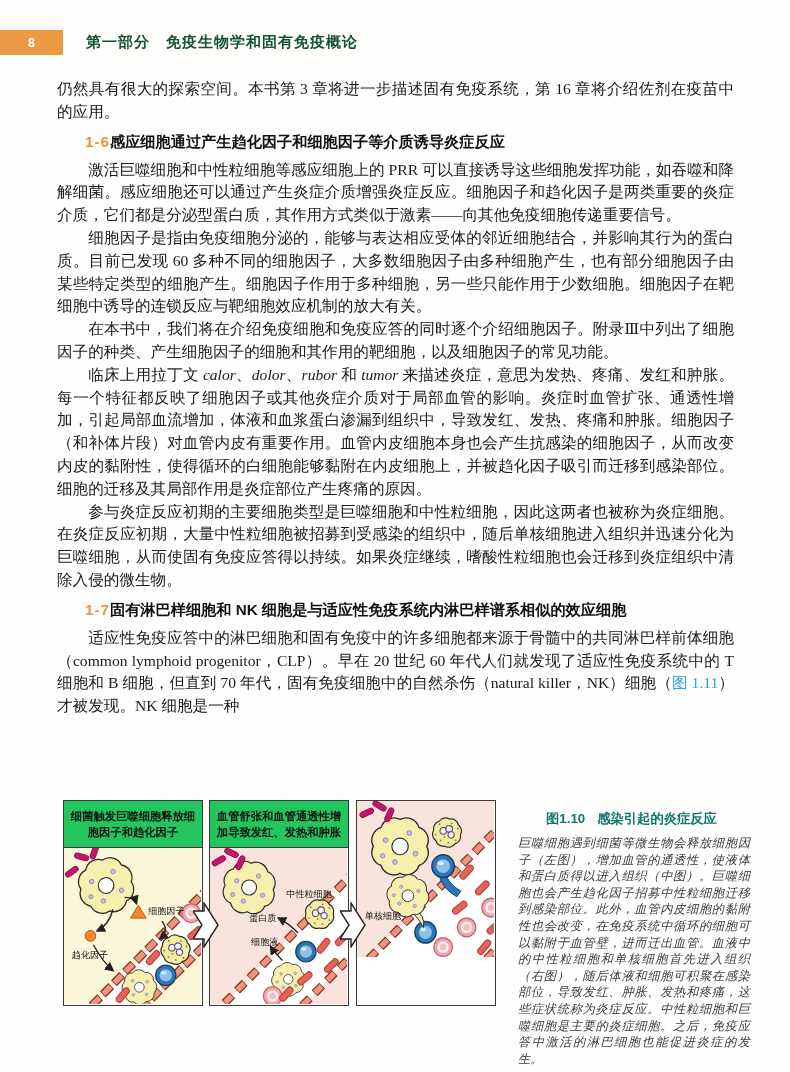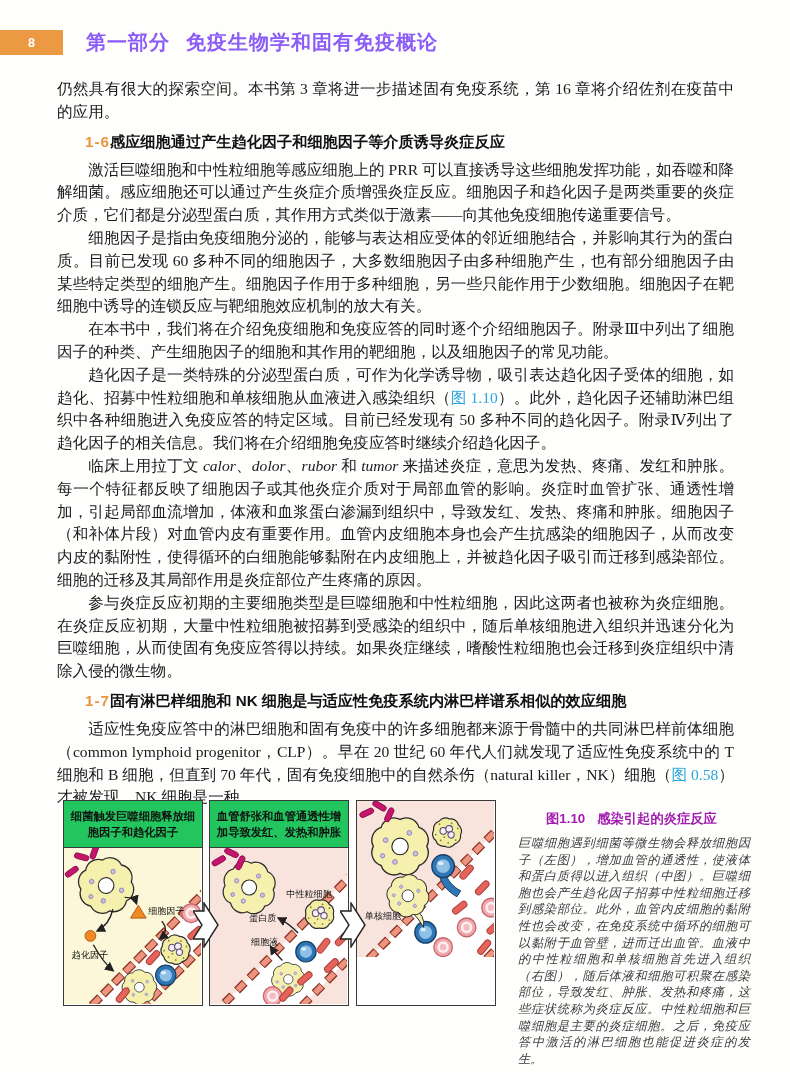--- a/index.html
+++ b/index.html
@@ -2,21 +2,21 @@
 <html><head>
 <meta charset="utf-8">
 <style>
   html,body{margin:0;padding:0;background:#e9e9e9;}
   .page{position:relative;width:790px;height:1072px;background:#fefefd;overflow:hidden;
         font-family:"Liberation Serif","DejaVu Serif",serif;color:#1a1a1a;margin:0 auto;}
   
   .runhead{position:absolute;top:30px;left:0;height:25px;display:flex;align-items:center;}
   .pagenum-box{width:63px;height:25px;background:#EB9A43;color:#fff;display:flex;align-items:center;justify-content:center;
         font-family:"Liberation Sans",sans-serif;font-weight:bold;font-size:12.5px;}
-  .part-title{margin-left:23px;font-family:"Liberation Sans",sans-serif;font-weight:bold;font-size:20px;color:#8b5cf6;letter-spacing:1px;}
+  .part-title{margin-left:23px;font-family:"Liberation Sans",sans-serif;font-weight:bold;font-size:15px;color:#14532d;letter-spacing:1px;}
   .part-title .gap{display:inline-block;width:16px;}
   
   .textblock{position:absolute;left:57px;top:78px;width:677px;font-size:15.6px;line-height:22.8px;text-align:justify;}
   .textblock p{margin:0;text-indent:2em;}
   .textblock p.cont{text-indent:0;}
   h2.sec{margin:6px 0 6px 28px;font-family:"Liberation Sans",sans-serif;font-size:15.2px;font-weight:bold;color:#111;line-height:23px;text-align:left;}
   h2.sec .secnum{color:#E8953E;letter-spacing:1px;}
   .fig-link{color:#2AA7DC;}
   .lat{font-style:italic;margin-top:16px;}
   
@@ -27,21 +27,21 @@
         font-family:"Liberation Sans",sans-serif;font-weight:bold;font-size:11.3px;line-height:1.45;color:#101010;padding:16px 4px;}
   .panel svg{display:block;}
   .gap-arrow{position:absolute;z-index:5;}
   .plab{font-family:"Liberation Serif","DejaVu Serif",serif;font-size:9.3px;fill:#111;}
   .parr{fill:none;stroke:#222;stroke-width:1.4;marker-end:url(#ah);}
   .wd{fill:none;stroke:#8C3221;stroke-width:8.5;stroke-linecap:butt;}
   .ws{fill:none;stroke:#EE9581;stroke-width:5.8;stroke-linecap:butt;}
   .ndot{fill:#C9C1E4;stroke:#7A6CB0;stroke-width:.7;}
   
   .fig-caption{position:absolute;left:455px;top:10px;width:232px;}
-  .cap-title{font-family:"Liberation Sans",sans-serif;font-weight:bold;font-size:13.3px;color:#a21caf;padding-left:28px;}
+  .cap-title{font-family:"Liberation Sans",sans-serif;font-weight:bold;font-size:13.3px;color:#0f766e;padding-left:28px;}
   .cap-title .cap-label{margin-right:12px;}
   .cap-body{margin-top:7px;font-size:12.3px;line-height:16.6px;color:#3b3b3b;text-align:justify;font-style:italic;
         font-family:"DejaVu Serif","Liberation Serif",serif;}
 </style>
 </head>
 <body>
 
 <div class="page">
 
   <div class="runhead">
@@ -52,27 +52,26 @@
   </div>
 
   <div class="textblock">
     <p class="cont">仍然具有很大的探索空间。本书第 3 章将进一步描述固有免疫系统，第 16 章将介绍佐剂在疫苗中的应用。</p>
 
     <h2 class="sec"><span class="secnum">1-6</span><span>感应细胞通过产生趋化因子和细胞因子等介质诱导炎症反应</span></h2>
 
     <p>激活巨噬细胞和中性粒细胞等感应细胞上的 PRR 可以直接诱导这些细胞发挥功能，如吞噬和降解细菌。感应细胞还可以通过产生炎症介质增强炎症反应。细胞因子和趋化因子是两类重要的炎症介质，它们都是分泌型蛋白质，其作用方式类似于激素——向其他免疫细胞传递重要信号。</p>
     <p>细胞因子是指由免疫细胞分泌的，能够与表达相应受体的邻近细胞结合，并影响其行为的蛋白质。目前已发现 60 多种不同的细胞因子，大多数细胞因子由多种细胞产生，也有部分细胞因子由某些特定类型的细胞产生。细胞因子作用于多种细胞，另一些只能作用于少数细胞。细胞因子在靶细胞中诱导的连锁反应与靶细胞效应机制的放大有关。</p>
     <p>在本书中，我们将在介绍免疫细胞和免疫应答的同时逐个介绍细胞因子。附录Ⅲ中列出了细胞因子的种类、产生细胞因子的细胞和其作用的靶细胞，以及细胞因子的常见功能。</p>
-    <p><span>趋化因子是一类特殊的分泌型蛋白质，可作为化学诱导物，吸引表达趋化因子受体的细胞，如趋化、招募中性粒细胞和单核细胞从血液进入感染组织（</span><span class="fig-link">图 1.10</span><span>）。此外，趋化因子还辅助淋巴组织中各种细胞进入免疫应答的特定区域。目前已经发现有 50 多种不同的趋化因子。附录Ⅳ列出了趋化因子的相关信息。我们将在介绍细胞免疫应答时继续介绍趋化因子。</span></p>
     <p><span>临床上用拉丁文 </span><span class="lat">calor</span><span>、</span><span class="lat">dolor</span><span>、</span><span class="lat">rubor</span><span> 和 </span><span class="lat">tumor</span><span> 来描述炎症，意思为发热、疼痛、发红和肿胀。每一个特征都反映了细胞因子或其他炎症介质对于局部血管的影响。炎症时血管扩张、通透性增加，引起局部血流增加，体液和血浆蛋白渗漏到组织中，导致发红、发热、疼痛和肿胀。细胞因子（和补体片段）对血管内皮有重要作用。血管内皮细胞本身也会产生抗感染的细胞因子，从而改变内皮的黏附性，使得循环的白细胞能够黏附在内皮细胞上，并被趋化因子吸引而迁移到感染部位。细胞的迁移及其局部作用是炎症部位产生疼痛的原因。</span></p>
     <p>参与炎症反应初期的主要细胞类型是巨噬细胞和中性粒细胞，因此这两者也被称为炎症细胞。在炎症反应初期，大量中性粒细胞被招募到受感染的组织中，随后单核细胞进入组织并迅速分化为巨噬细胞，从而使固有免疫应答得以持续。如果炎症继续，嗜酸性粒细胞也会迁移到炎症组织中清除入侵的微生物。</p>
 
     <h2 class="sec"><span class="secnum">1-7</span><span>固有淋巴样细胞和 NK 细胞是与适应性免疫系统内淋巴样谱系相似的效应细胞</span></h2>
 
-    <p><span>适应性免疫应答中的淋巴细胞和固有免疫中的许多细胞都来源于骨髓中的共同淋巴样前体细胞（common lymphoid progenitor，CLP）。早在 20 世纪 60 年代人们就发现了适应性免疫系统中的 T 细胞和 B 细胞，但直到 70 年代，固有免疫细胞中的自然杀伤（natural killer，NK）细胞（</span><span class="fig-link">图 0.58</span><span>）才被发现。NK 细胞是一种</span></p>
+    <p><span>适应性免疫应答中的淋巴细胞和固有免疫中的许多细胞都来源于骨髓中的共同淋巴样前体细胞（common lymphoid progenitor，CLP）。早在 20 世纪 60 年代人们就发现了适应性免疫系统中的 T 细胞和 B 细胞，但直到 70 年代，固有免疫细胞中的自然杀伤（natural killer，NK）细胞（</span><span class="fig-link">图 1.11</span><span>）才被发现。NK 细胞是一种</span></p>
   </div>
 
   <div class="figure">
 
     <svg width="0" height="0" style="position:absolute">
       <defs>
         <marker id="ah" viewBox="0 0 10 10" markerWidth="7" markerHeight="7" refX="8" refY="5" orient="auto">
           <path d="M0,0 L10,5 L0,10 Z" fill="#222"></path>
         </marker>
         <g id="sym-mac">

